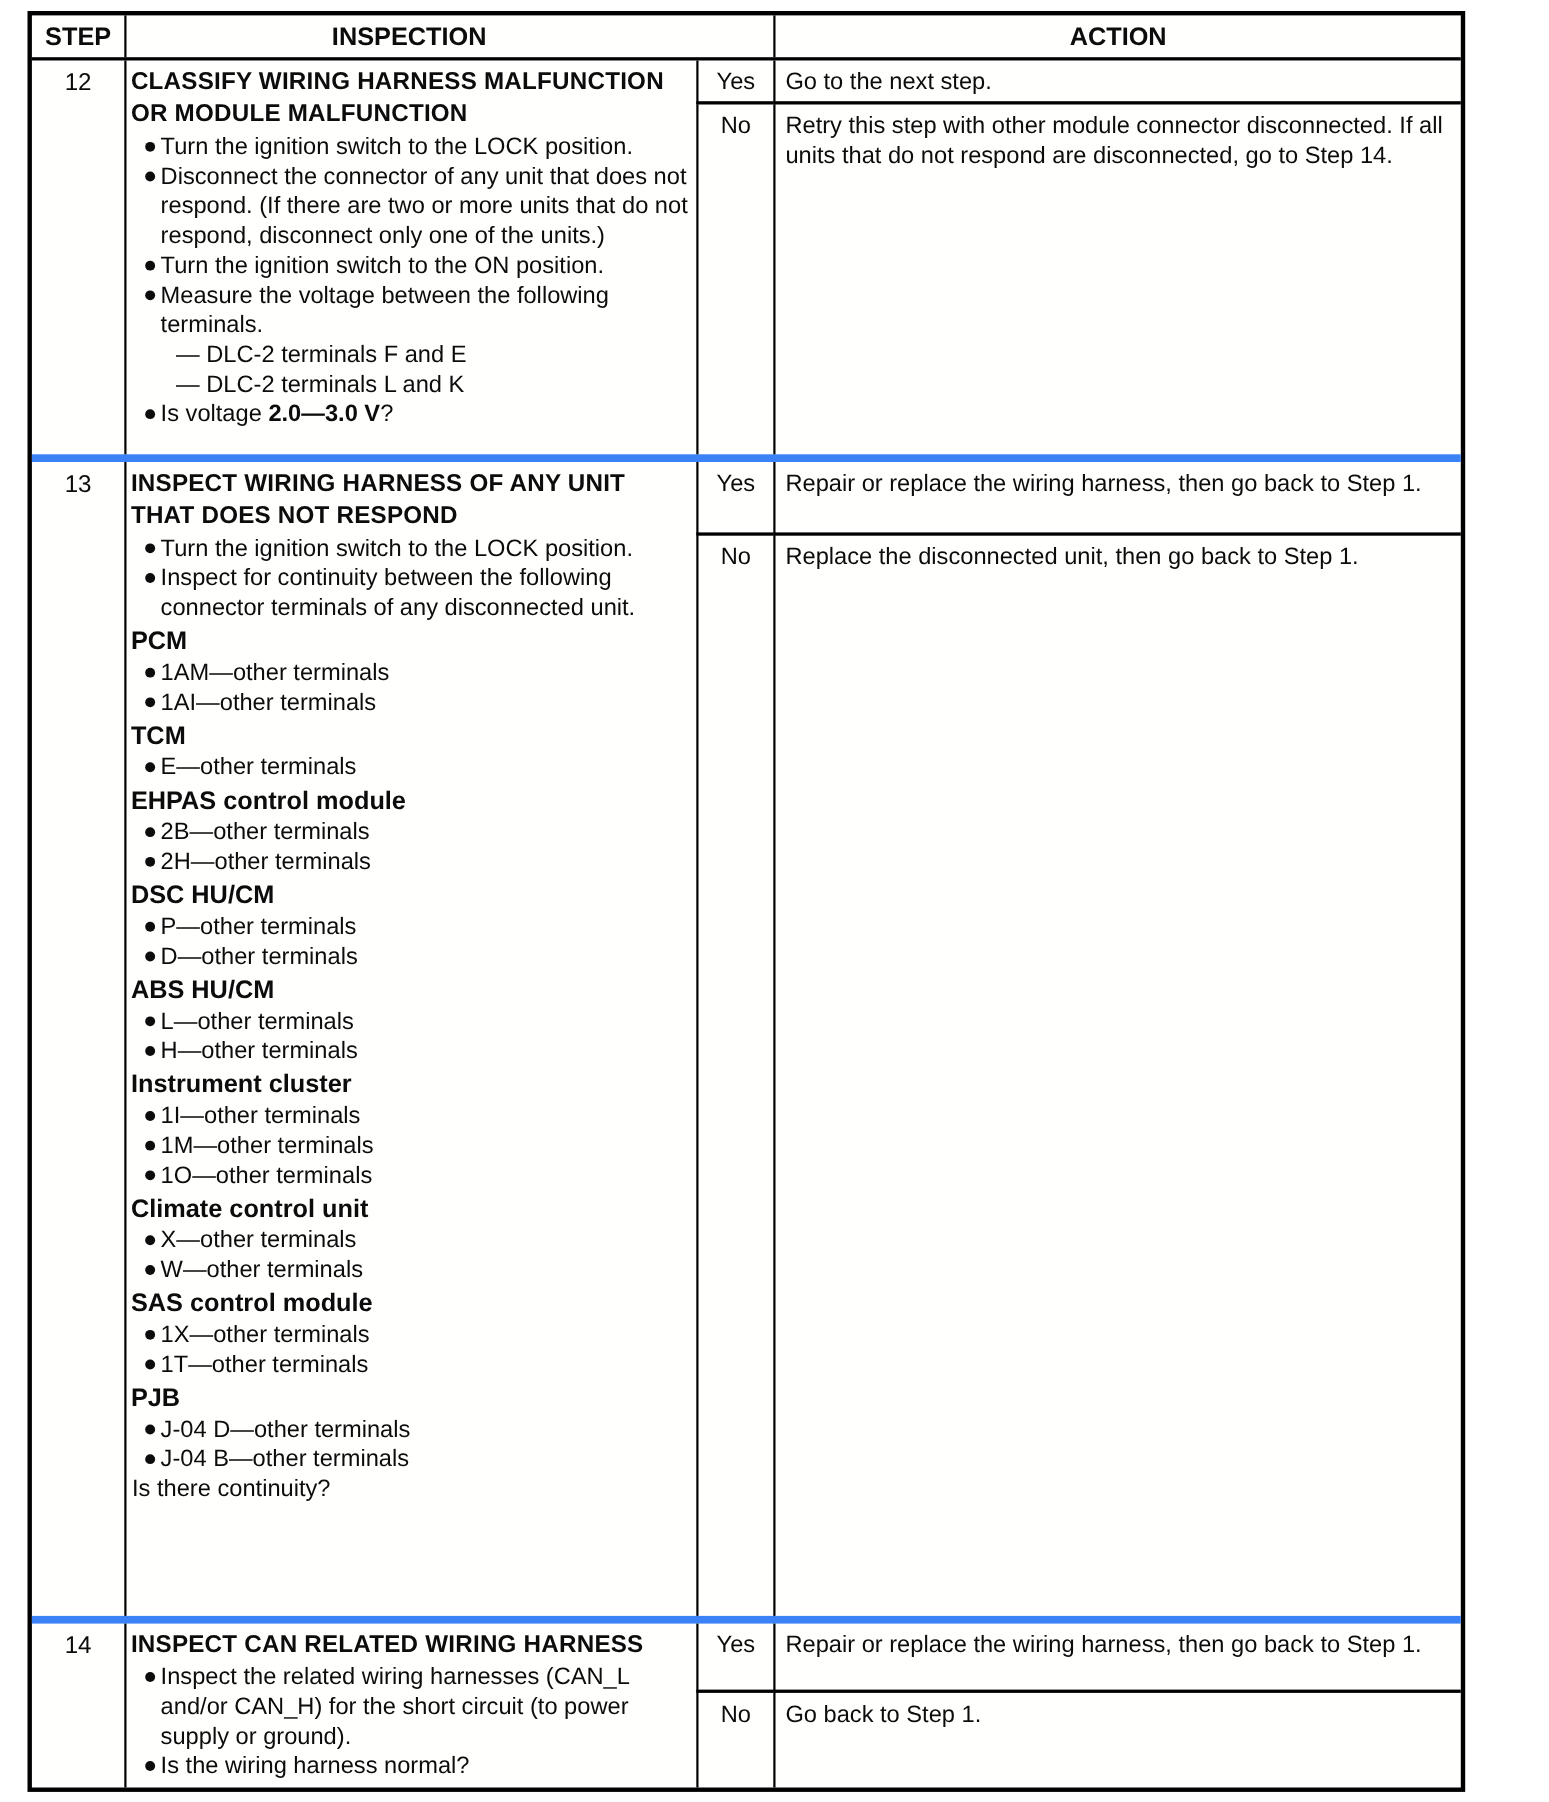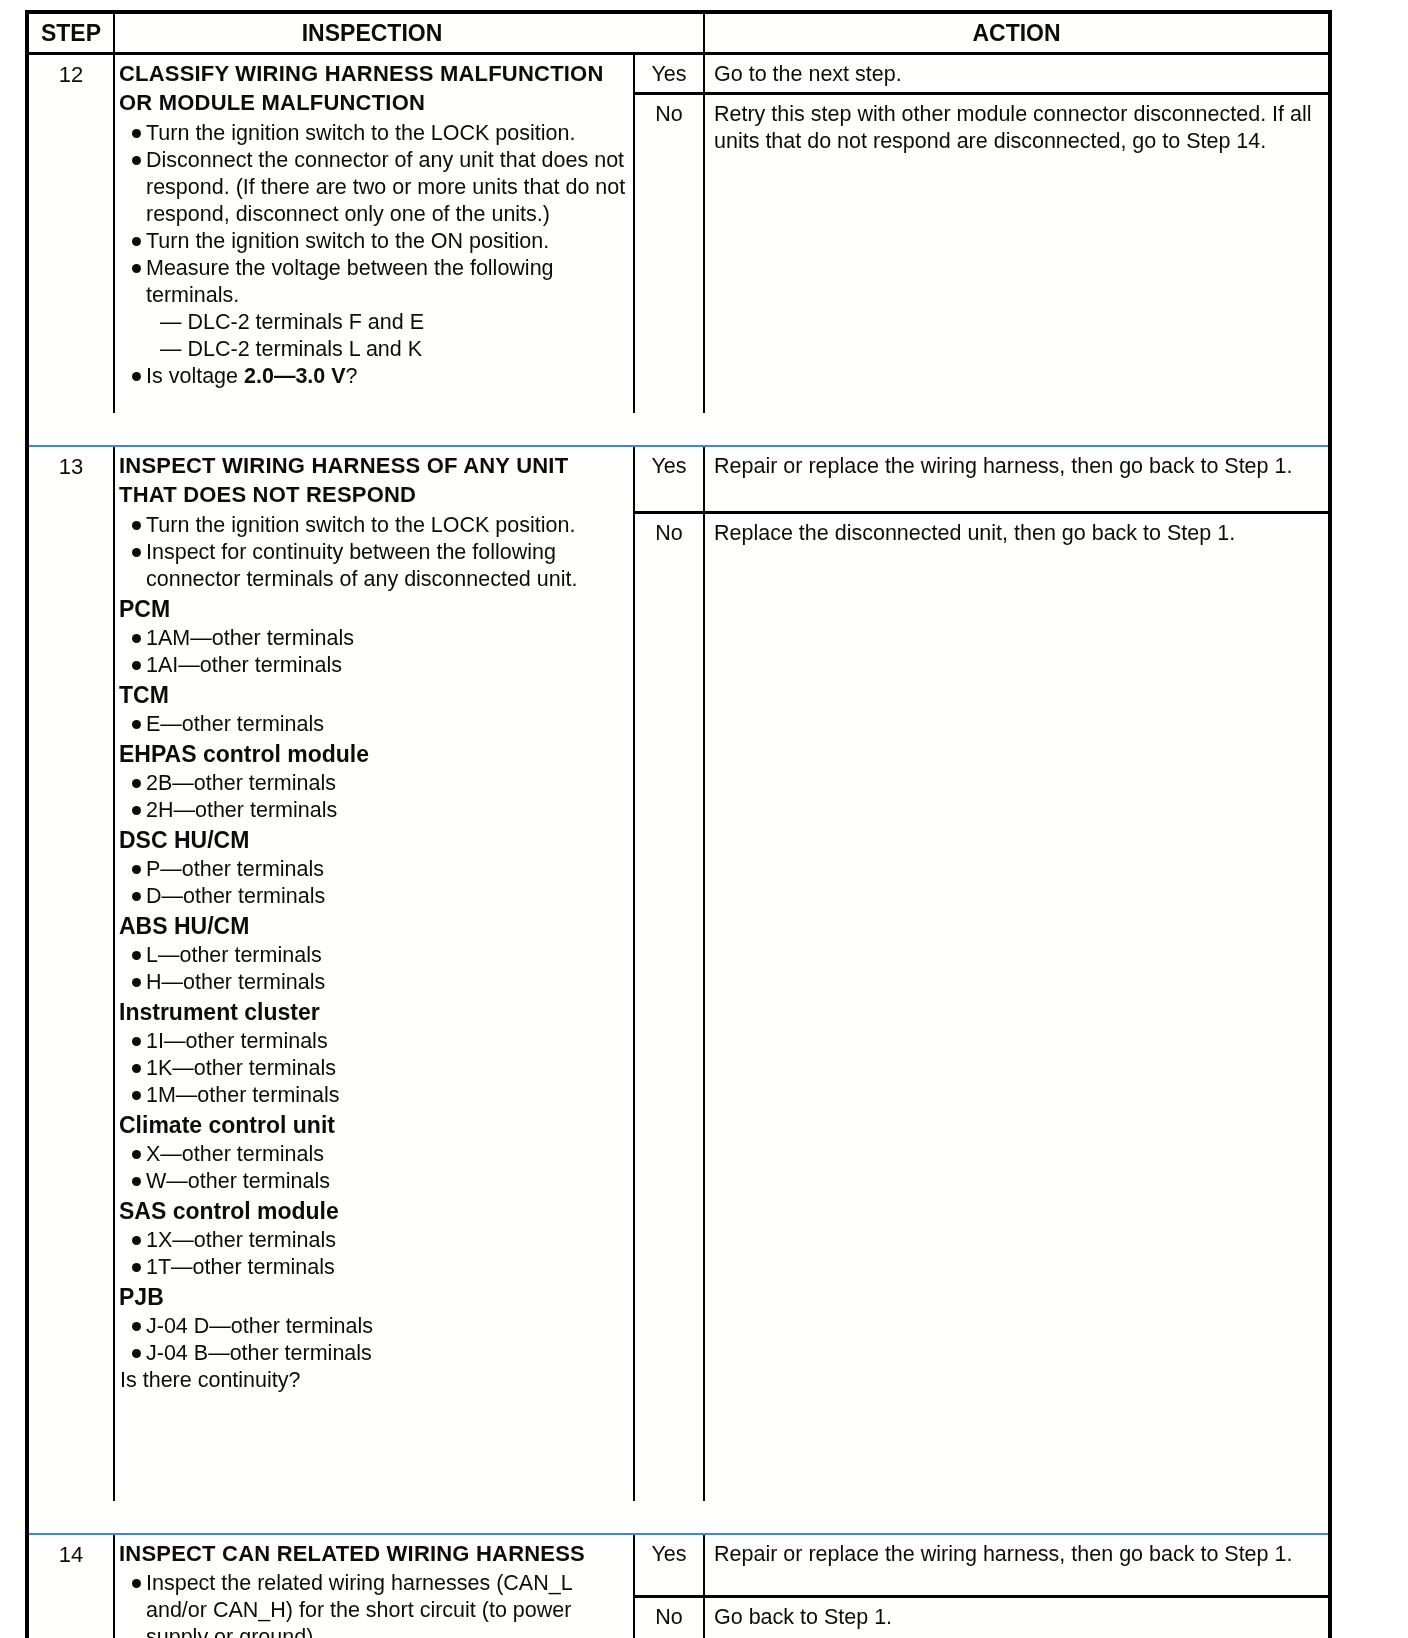--- a/index.html
+++ b/index.html
@@ -33,21 +33,21 @@
   }
   .hdr-insp { border-left: 2px solid #000; padding-right: 74px; }
   .hdr-act  { border-left: 2px solid #000; }
 
   
   .step-row {
     display: grid;
     grid-template-columns: 84px 520px 70px 1fr;
     grid-template-rows: auto 1fr;
   }
-  .step-row + .step-row { border-top: 2px solid #3b82f6; margin-top: 32px; }
+  .step-row + .step-row { border-top: 7px solid #3b82f6; }
   .r12 { min-height: 358px; }
   .r13 { min-height: 1056px; }
   .r14 { min-height: 146px; }
 
   .cell-step {
     grid-row: 1 / 3; grid-column: 1;
     text-align: center;
     font-size: 22px;
     padding-top: 7px;
   }
@@ -215,25 +215,25 @@
           <span class="btext">H—other terminals</span>
         </div>
 
         <div class="sec-h">Instrument cluster</div>
         <div class="bullet-row">
           <span class="dot"></span>
           <span class="btext">1I—other terminals</span>
         </div>
         <div class="bullet-row">
           <span class="dot"></span>
-          <span class="btext">1K—other terminals</span>
-        </div>
-        <div class="bullet-row">
-          <span class="dot"></span>
           <span class="btext">1M—other terminals</span>
+        </div>
+        <div class="bullet-row">
+          <span class="dot"></span>
+          <span class="btext">1O—other terminals</span>
         </div>
 
         <div class="sec-h">Climate control unit</div>
         <div class="bullet-row">
           <span class="dot"></span>
           <span class="btext">X—other terminals</span>
         </div>
         <div class="bullet-row">
           <span class="dot"></span>
           <span class="btext">W—other terminals</span>

